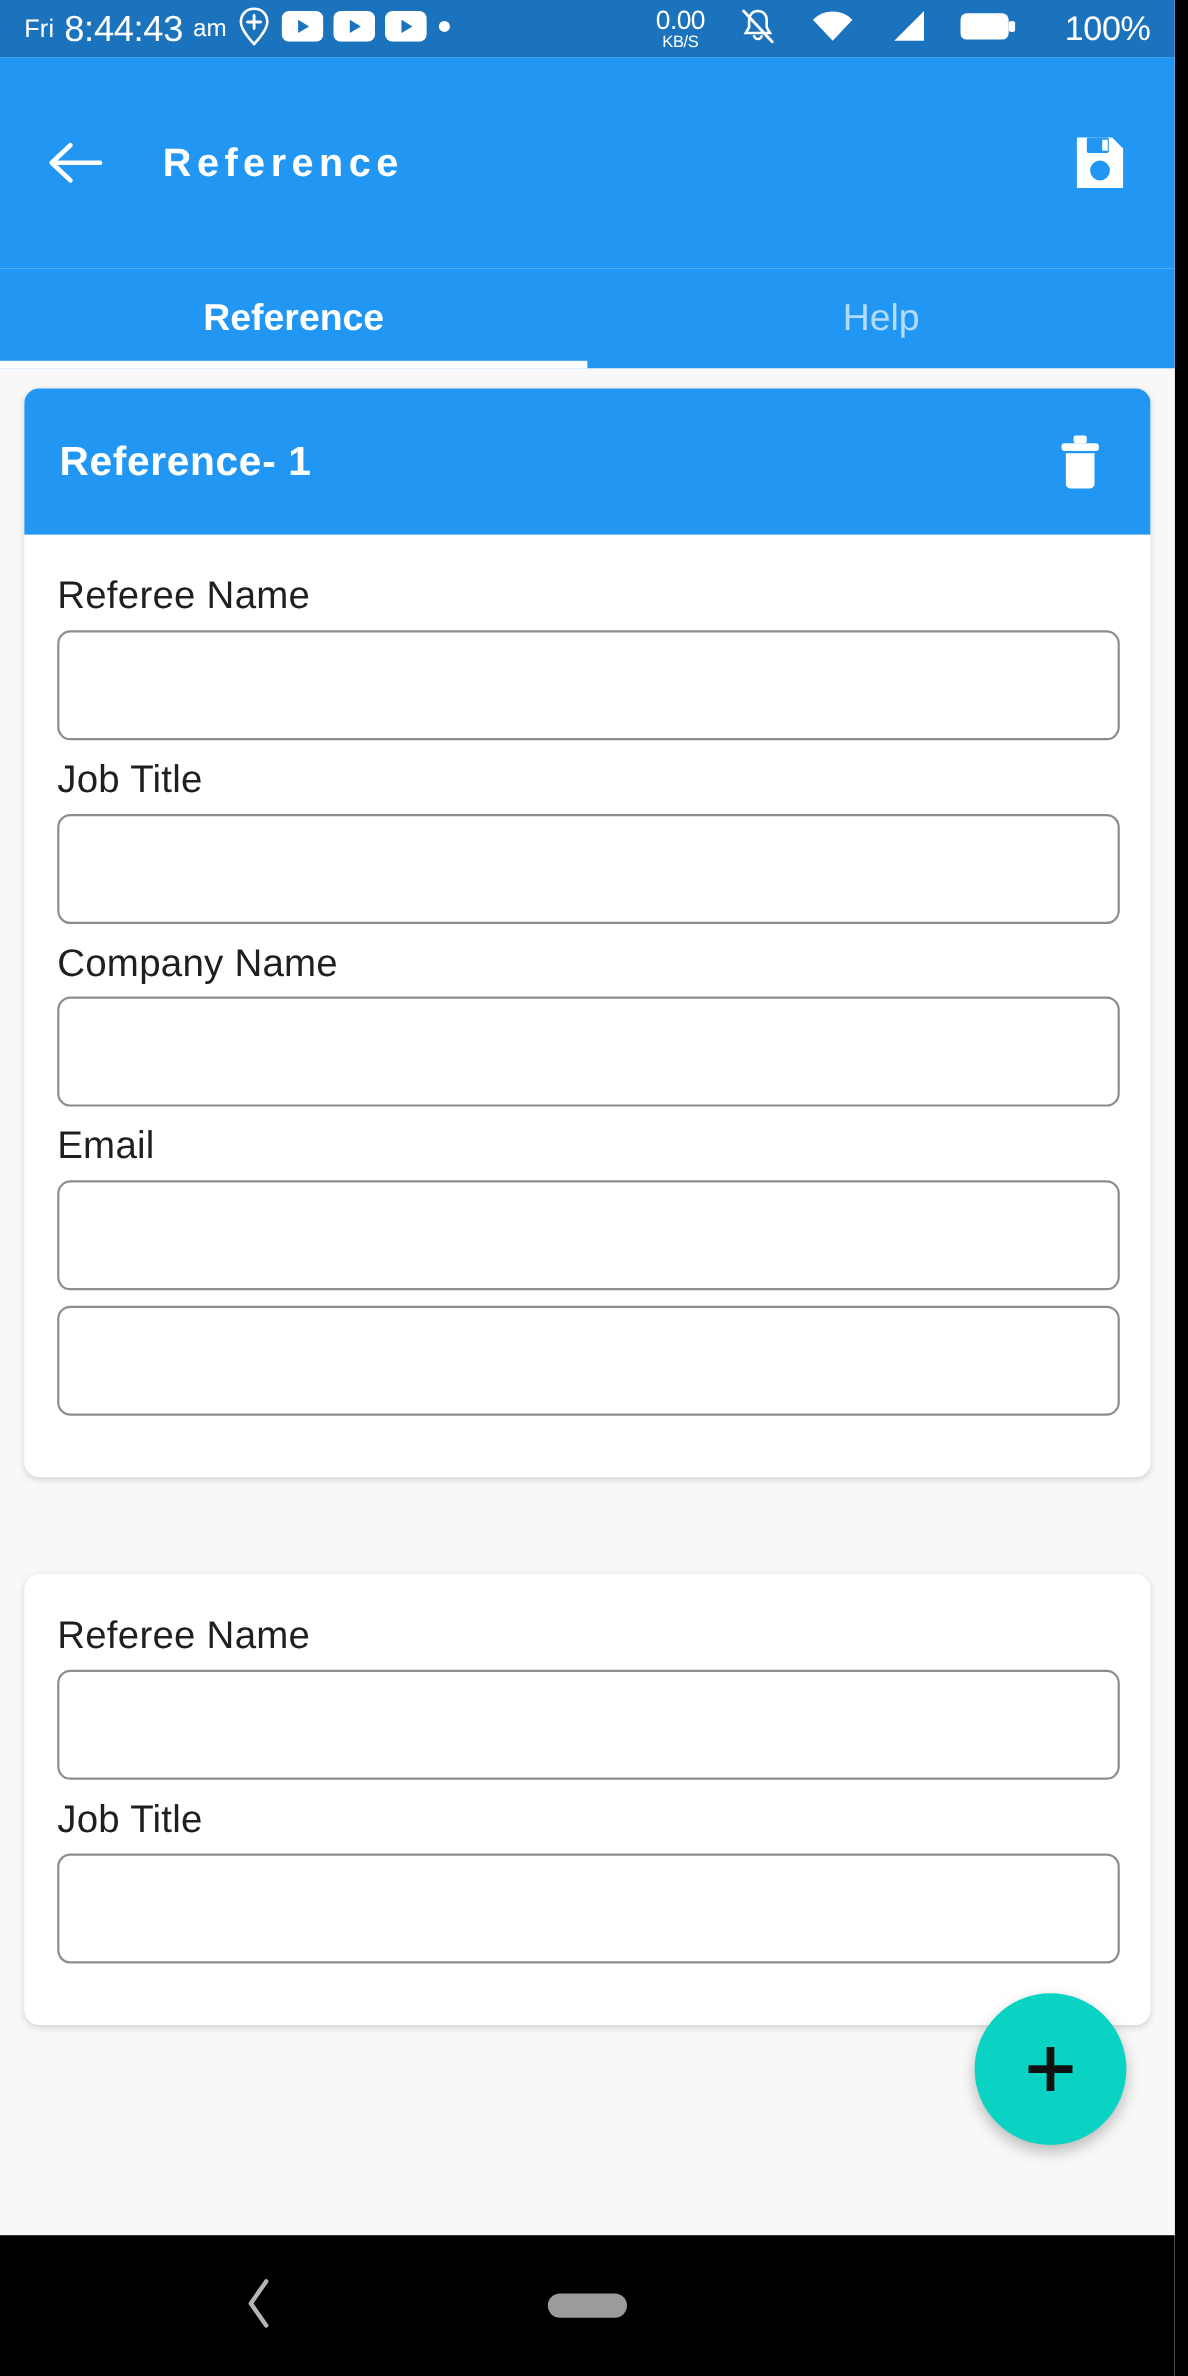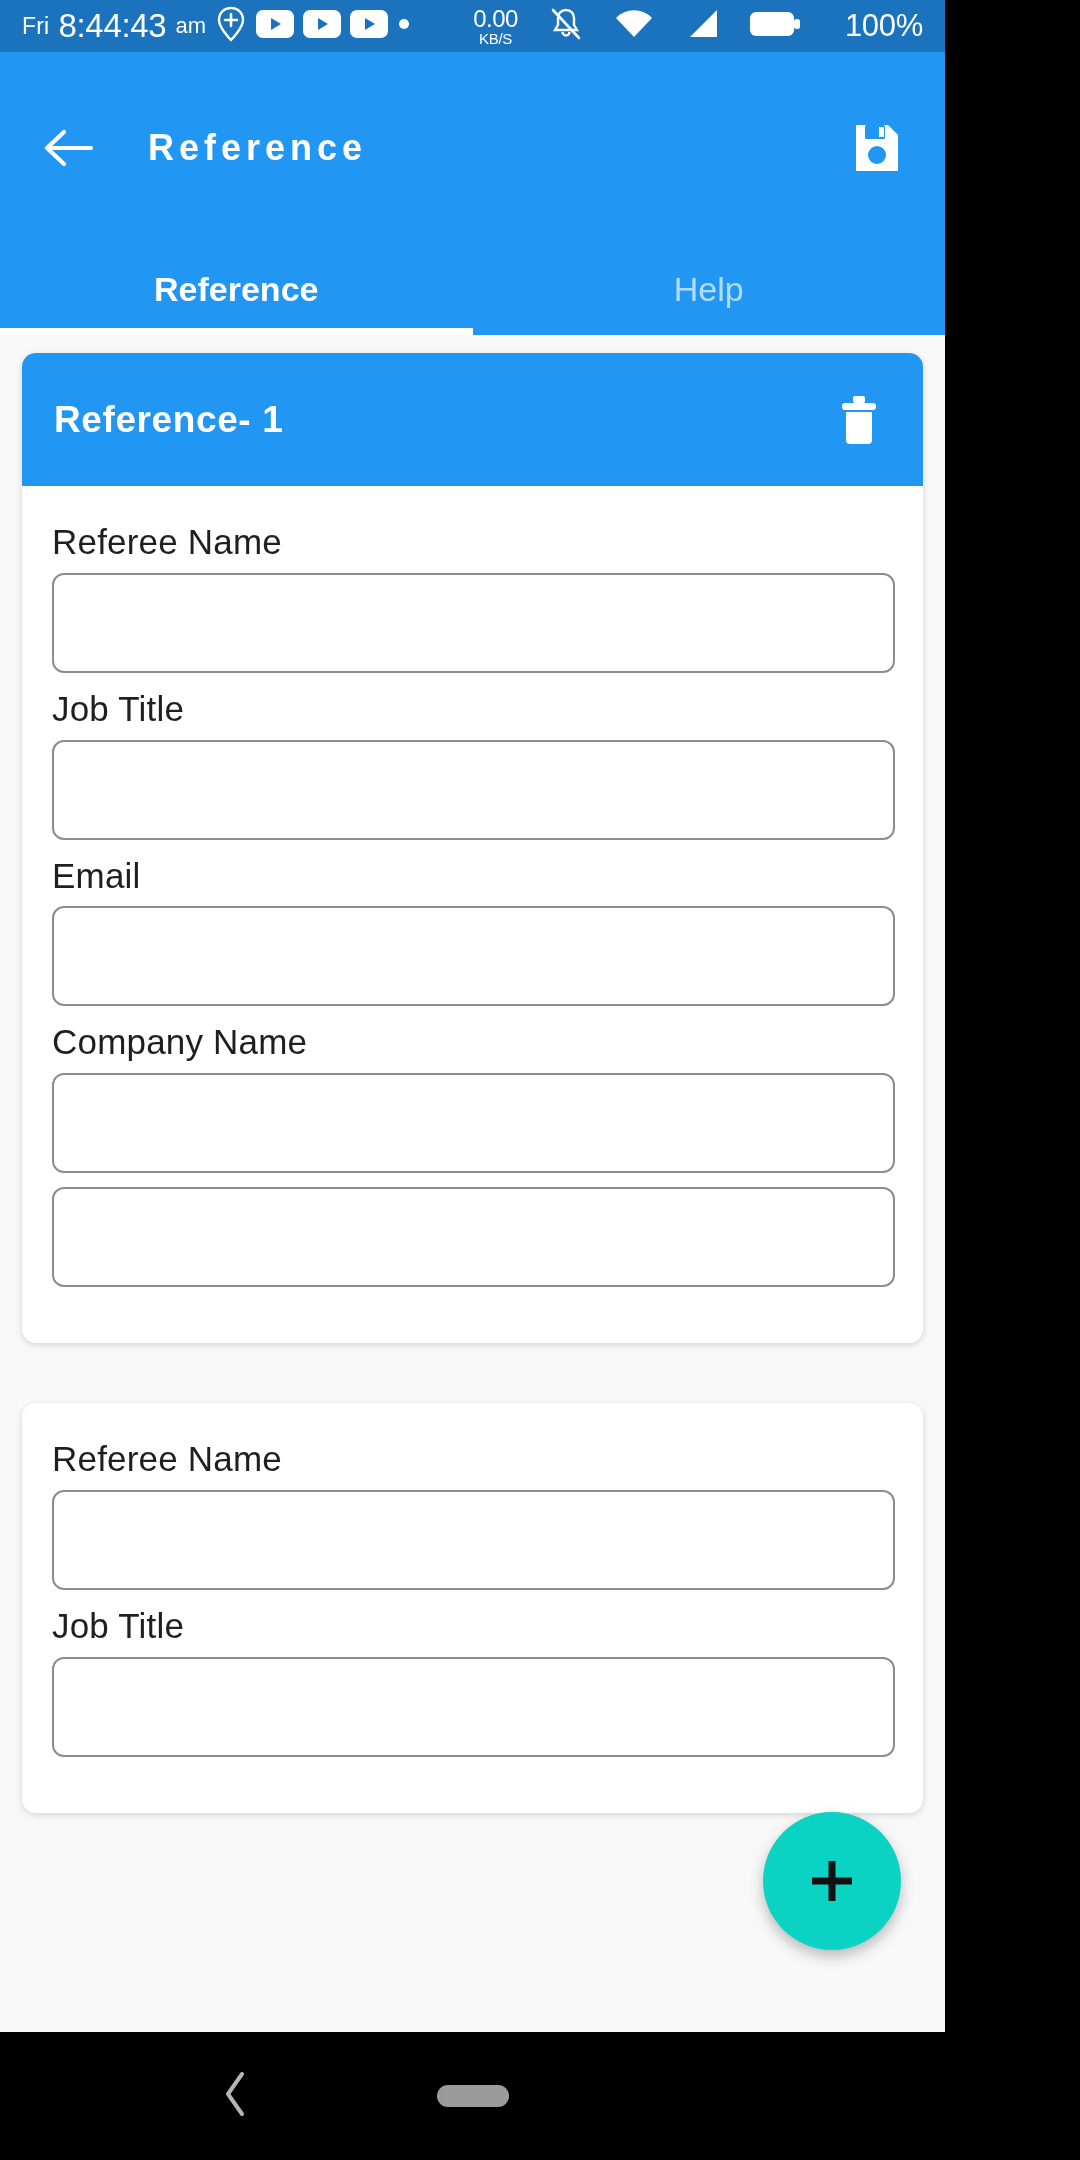--- a/index.html
+++ b/index.html
@@ -7,21 +7,21 @@
   html, body {
     width: 1080px;
     height: 2160px;
     background: #000;
     font-family: "Liberation Sans", sans-serif;
     overflow: hidden;
   }
 
   .phone {
     position: relative;
-    width: 945px;
+    width: 1068px;
     height: 2160px;
     background: #f7f7f7;
     overflow: hidden;
   }
 
   
   .status-bar {
     position: relative;
     height: 52px;
     background: #1b72bd;
@@ -96,21 +96,21 @@
     background: #f8f8f8;
     overflow: hidden;
     padding: 18px 22px 0 22px;
   }
 
   .card {
     background: #ffffff;
     border-radius: 14px;
     box-shadow: 0 2px 6px rgba(0,0,0,.14);
     overflow: hidden;
-    margin-bottom: 60px;
+    margin-bottom: 88px;
   }
   .card-header {
     background: #2196f3;
     height: 133px;
     display: flex;
     align-items: center;
     padding: 0 42px 0 32px;
   }
   .card-header-title {
     flex: 1;
@@ -306,26 +306,26 @@
           <div class="field-label">Referee Name</div>
           <input class="field-input" type="text" placeholder="" style="">
         </div>
 
         <div class="field">
           <div class="field-label">Job Title</div>
           <input class="field-input" type="text" placeholder="" style="">
         </div>
 
         <div class="field">
+          <div class="field-label">Company Name</div>
+          <input class="field-input" type="text" placeholder="" style="">
+        </div>
+
+        <div class="field">
           <div class="field-label">Email</div>
-          <input class="field-input" type="text" placeholder="" style="">
-        </div>
-
-        <div class="field">
-          <div class="field-label">Company Name</div>
           <input class="field-input" type="text" placeholder="" style="">
         </div>
 
         <div class="field">
           <input class="field-input" type="text" placeholder="" style="">
         </div>
 
       </div>
     </div>
 

